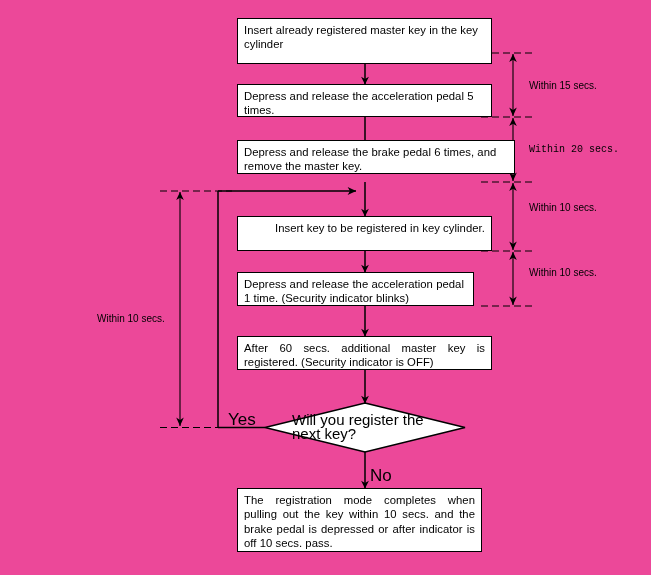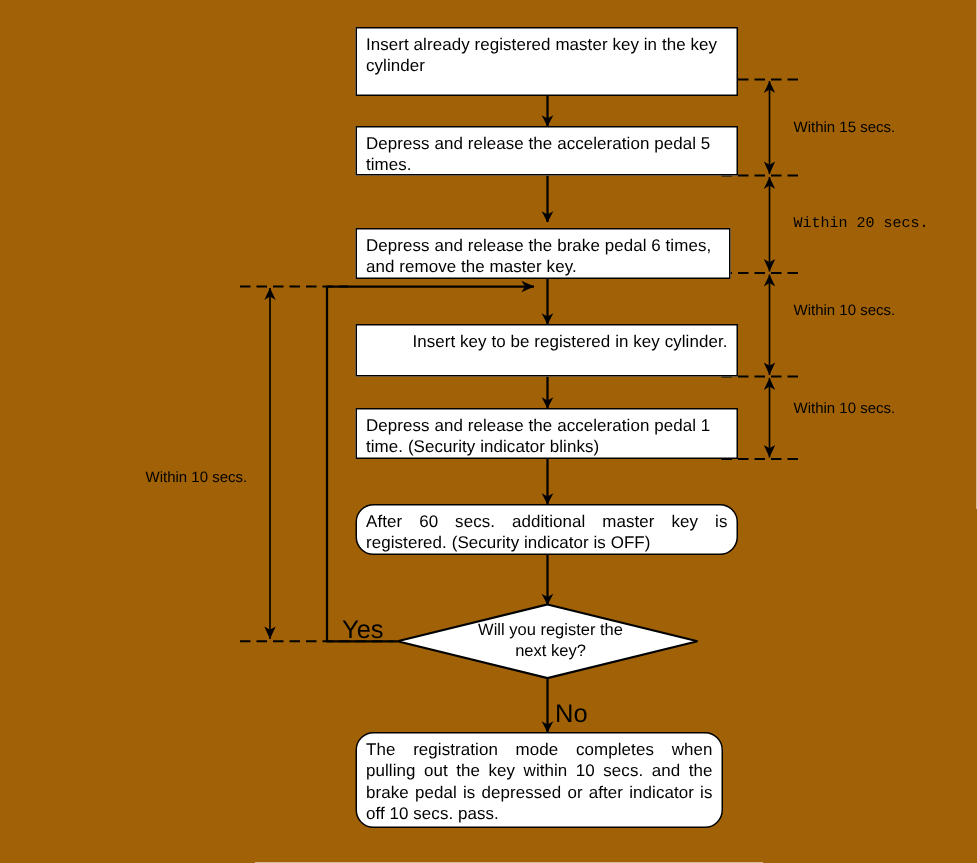--- a/index.html
+++ b/index.html
@@ -4,21 +4,21 @@
 <style>
   html, body {
     margin: 0;
     padding: 0;
     background: #ffffff;
   }
   #canvas {
     position: relative;
     width: 651px;
     height: 575px;
-    background: #a16207;
+    background: #ec4899;
     font-family: "Liberation Sans", sans-serif;
     overflow: hidden;
   }
   svg.layer {
     position: absolute;
     left: 0;
     top: 0;
     width: 651px;
     height: 575px;
   }
@@ -29,42 +29,41 @@
     background: #ffffff;
     font-size: 11.3px;
     line-height: 14.3px;
     color: #000000;
     padding: 4px 6px 3px 6px;
     letter-spacing: 0.05px;
   }
   .proc-box.justified {
     text-align: justify;
     text-align-last: left;
-    border-radius: 12px;
   }
   .dim-label {
     position: absolute;
     font-size: 10px;
     line-height: 13px;
     color: #000000;
     white-space: nowrap;
   }
   .branch-label {
     position: absolute;
     font-size: 17px;
     line-height: 13px;
     color: #000000;
     white-space: nowrap;
   }
   .diamond-text {
     position: absolute;
-    font-size: 11px;
+    font-size: 15px;
     line-height: 14.3px;
     color: #000000;
-    text-align: center;
+    text-align: left;
     white-space: pre-line;
   }
 </style>
 </head>
 <body>
 
 <div id="canvas">
 
   <svg class="layer" viewBox="0 0 651 575" xmlns="http://www.w3.org/2000/svg">
     <defs>
@@ -122,25 +121,25 @@
 
     <g stroke="#000000" stroke-width="1.1" fill="none">
       <line x1="180" y1="192" x2="180" y2="426" marker-start="url(#arrowUpTip)" marker-end="url(#arrowDownTip)"></line>
     </g>
   </svg>
 
   <div class="proc-box" style="left:237px; top:18px; width:255px; height:46px;">Insert already registered master key in the key cylinder</div>
 
   <div class="proc-box" style="left:237px; top:84px; width:255px; height:33px;">Depress and release the acceleration pedal 5 times.</div>
 
-  <div class="proc-box" style="left:237px; top:152px; width:250px; height:34px;">Depress and release the brake pedal 6 times, and remove the master key.</div>
+  <div class="proc-box" style="left:237px; top:140px; width:278px; height:34px;">Depress and release the brake pedal 6 times, and remove the master key.</div>
 
   <div class="proc-box" style="left:237px; top:216px; width:255px; height:35px;text-align:right;">Insert key to be registered in key cylinder.</div>
 
-  <div class="proc-box" style="left:237px; top:272px; width:255px; height:34px;">Depress and release the acceleration pedal 1 time. (Security indicator blinks)</div>
+  <div class="proc-box" style="left:237px; top:272px; width:237px; height:34px;">Depress and release the acceleration pedal 1 time. (Security indicator blinks)</div>
 
   <div class="proc-box justified" style="left:237px; top:336px; width:255px; height:34px;">After 60 secs. additional master key is registered. (Security indicator is OFF)</div>
 
   <div class="proc-box justified" style="left:237px; top:488px; width:245px; height:64px;">The registration mode completes when pulling out the key within 10 secs. and the brake pedal is depressed or after indicator is off 10 secs. pass.</div>
 
   <div class="diamond-text" style="left:292px; top:413px; width:150px;">Will you register the
 next key?</div>
 
   <div class="branch-label" style="left:228px; top:413px;">Yes</div>
 

